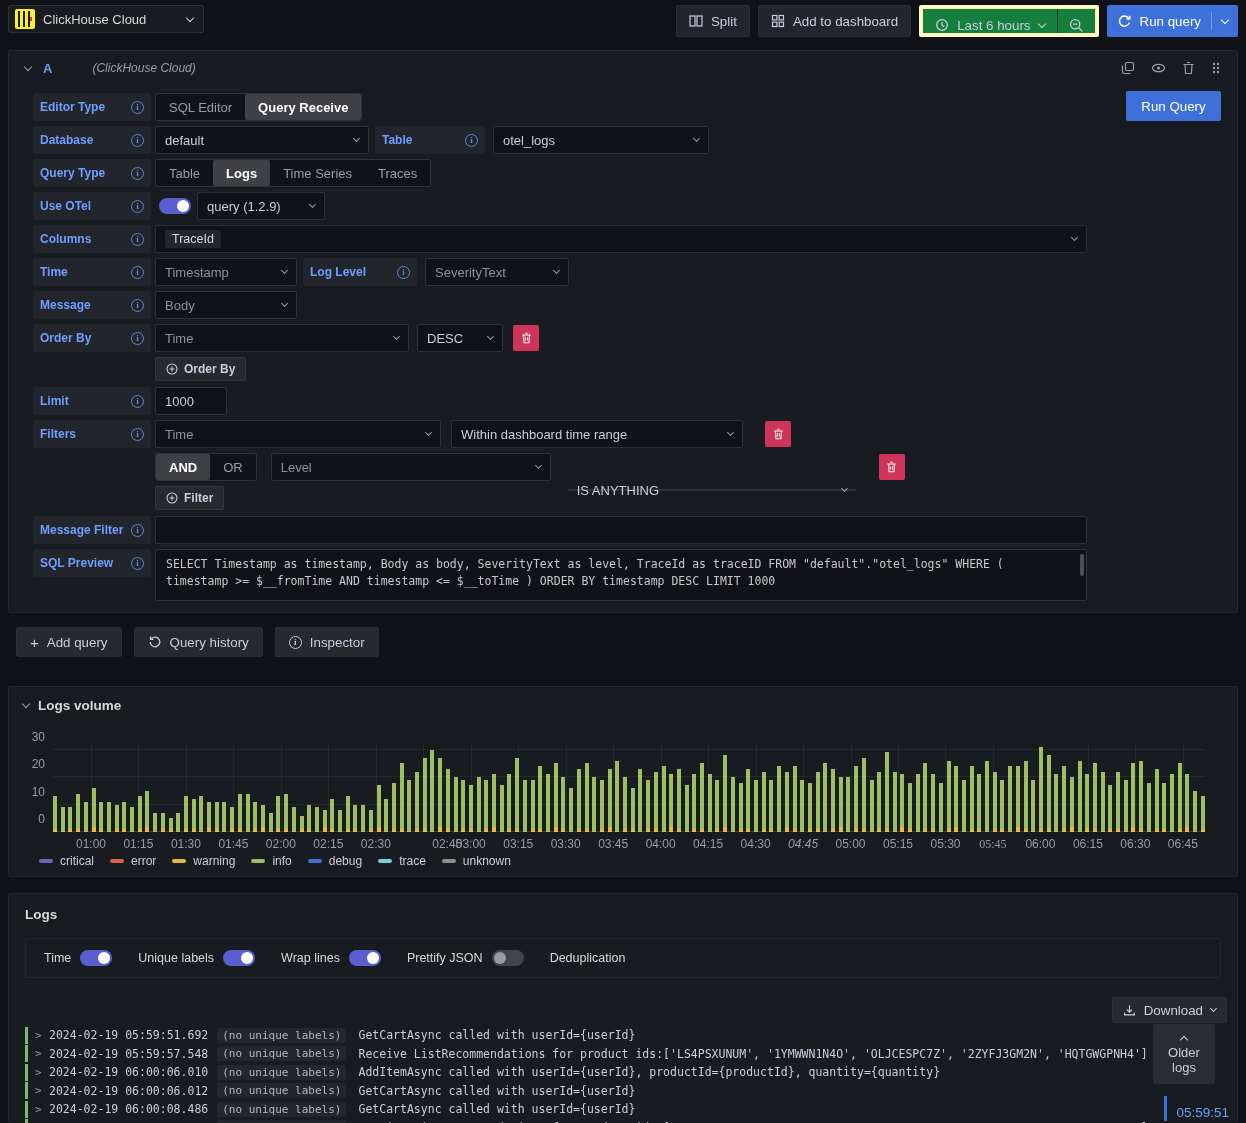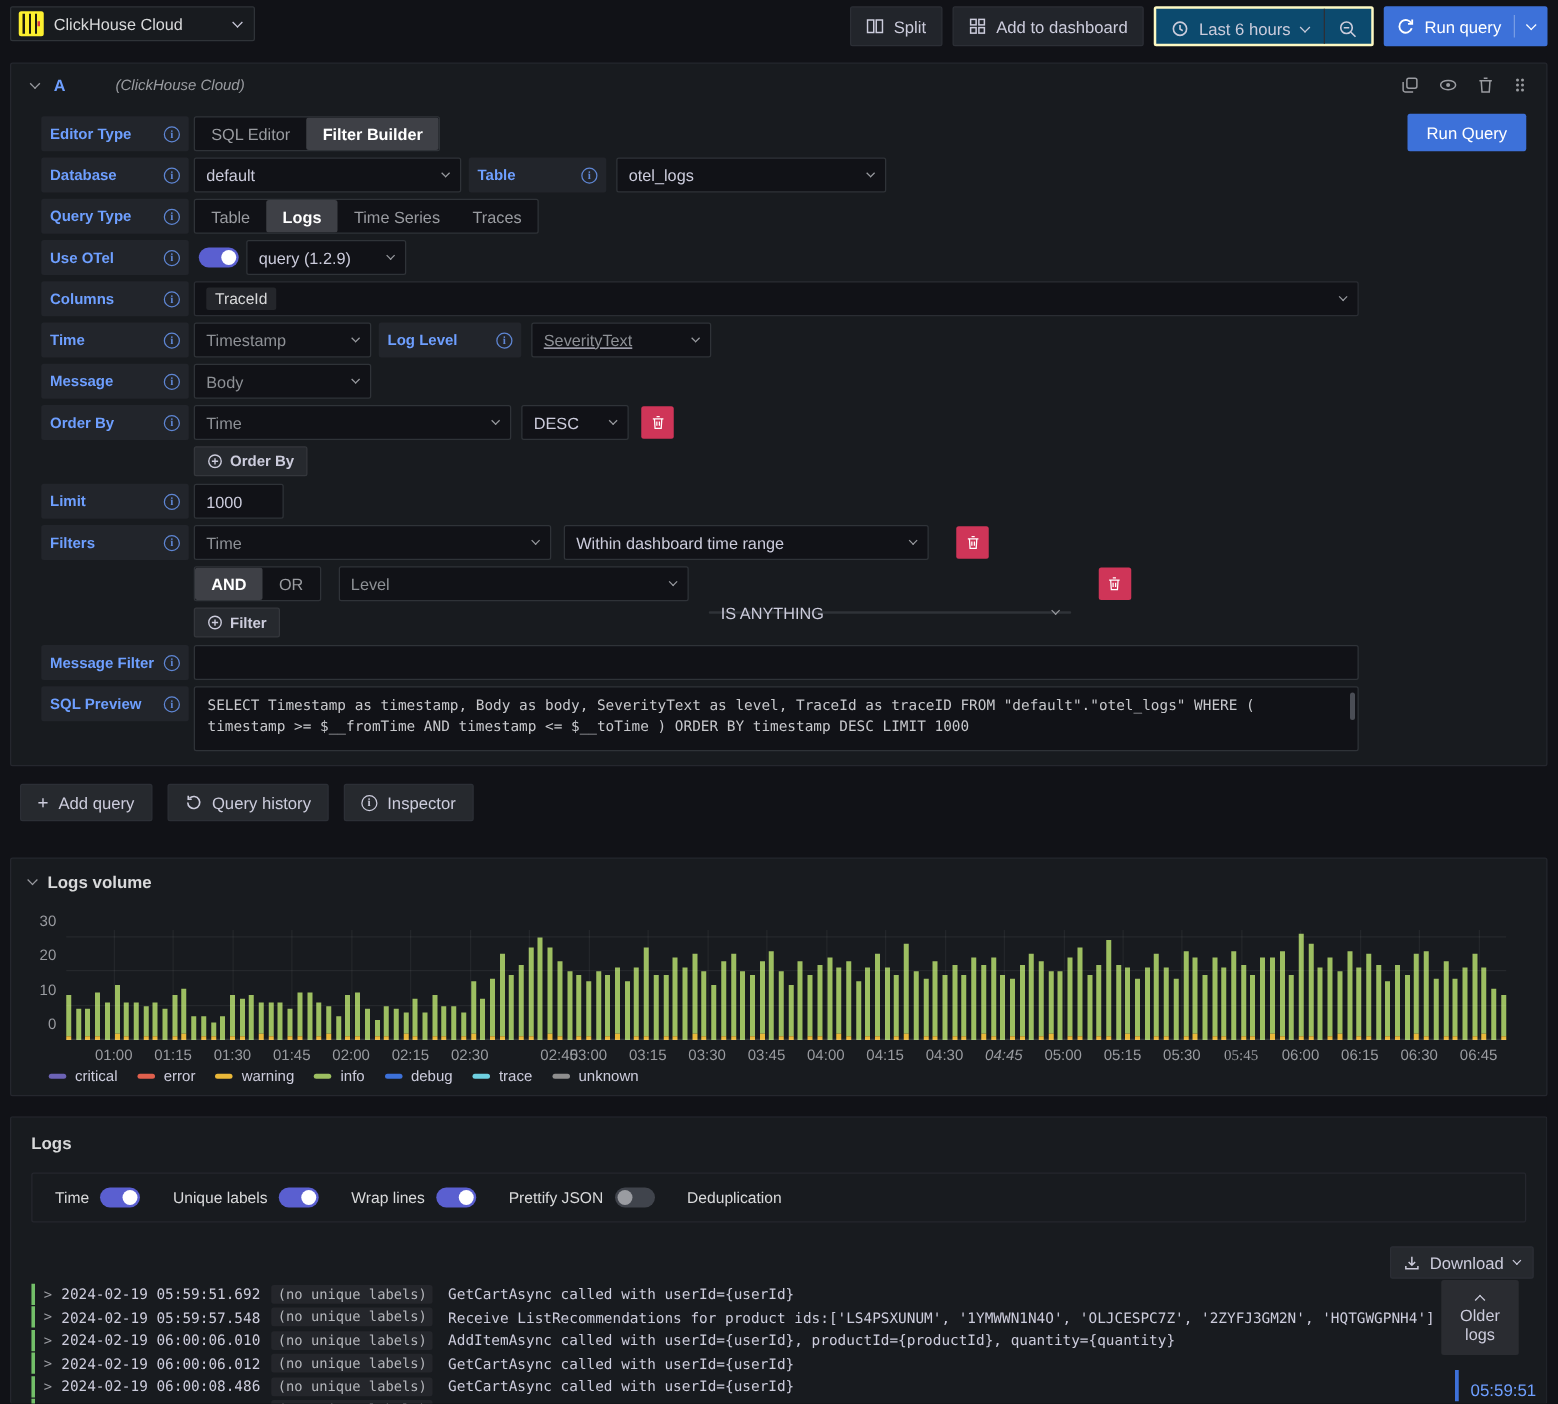--- a/index.html
+++ b/index.html
@@ -22,21 +22,21 @@
   .ds-picker { position:absolute; left:8px; top:5px; width:196px; height:28px; background:#181b1f;
     border:1px solid #2f3338; border-radius:2px; display:flex; align-items:center; padding:0 10px 0 6px; gap:8px; cursor:pointer; }
   .ds-logo { width:20px; height:20px; background:#fcef2f; border-radius:2px; position:relative; overflow:hidden; }
   .ds-logo:before { content:""; position:absolute; inset:2px 3px;
     background:repeating-linear-gradient(90deg,#1b1b0e 0 2px,transparent 2px 5px); }
   .ds-logo:after { content:""; position:absolute; right:3px; top:8px; width:2px; height:4px; background:#e03c3c; }
   .ds-picker .lbl { font-weight:500; color:#d8d9da; flex:1; }
   .tb-right { position:absolute; right:8px; top:5px; display:flex; gap:8px; height:32px; }
   .tb-btn { background:#22252b; border:1px solid #2c2f36; border-radius:2px; height:32px; display:flex;
     align-items:center; gap:8px; padding:0 12px; color:#ccccdc; font-weight:500; cursor:pointer; white-space:nowrap; }
-  .tb-group { display:flex; background:#0c4a6e; border:2px solid #fef9c3; border-radius:2px; }
+  .tb-group { display:flex; background:#15803d; border:4px solid #fef9c3; border-radius:2px; }
   .tb-group .tb-btn { border:none; background:transparent; }
   .tb-group .sep { width:1px; background:#2c2f36; }
   .run-query { background:#3d71d9; border:none; color:#fff; font-weight:500; padding:0 10px; gap:8px; }
   .run-query .divider { width:1px; height:18px; background:rgba(255,255,255,.3); margin:0 2px; }
 
   
   .panel { position:absolute; background:#181b1f; border:1px solid #25272e; border-radius:2px; }
   #query-panel { left:8px; top:50px; width:1230px; height:563px; }
   .qp-header { height:34px; display:flex; align-items:center; padding:0 16px; gap:12px; color:#9a9ca1; }
   .qp-header .refid { color:#6e9fff; font-weight:bold; }
@@ -231,21 +231,21 @@
 
   <div class="qp-body">
 
     <div class="qrow">
       <div class="qlabel">
         <span class="t">Editor Type</span>
           <span class="info">i</span>
       </div>
       <div class="seg">
           <span class="opt">SQL Editor</span>
-          <span class="opt active">Filter Builder</span>
+          <span class="opt active">Query Receive</span>
         </div>
     </div>
 
     <div class="qrow">
       <div class="qlabel">
         <span class="t">Database</span>
           <span class="info">i</span>
       </div>
       <div class="select" style="width:214px;">
         <span class="val">default</span>
@@ -303,21 +303,21 @@
           <span class="info">i</span>
       </div>
       <div class="select ph" style="width:142px;">
         <span class="val">Timestamp</span>
           <span class="chev sm"></span>
       </div>
       <div class="qlabel inline" style="width:114px;min-width:114px;">
         <span class="t">Log Level</span>
           <span class="info">i</span>
       </div>
-      <div class="select ph" style="width:144px;margin-left:4px;text-decoration:underline;">
+      <div class="select ph" style="width:144px;margin-left:4px;">
         <span class="val">SeverityText</span>
           <span class="chev sm"></span>
       </div>
     </div>
 
     <div class="qrow">
       <div class="qlabel">
         <span class="t">Message</span>
           <span class="info">i</span>
       </div>

